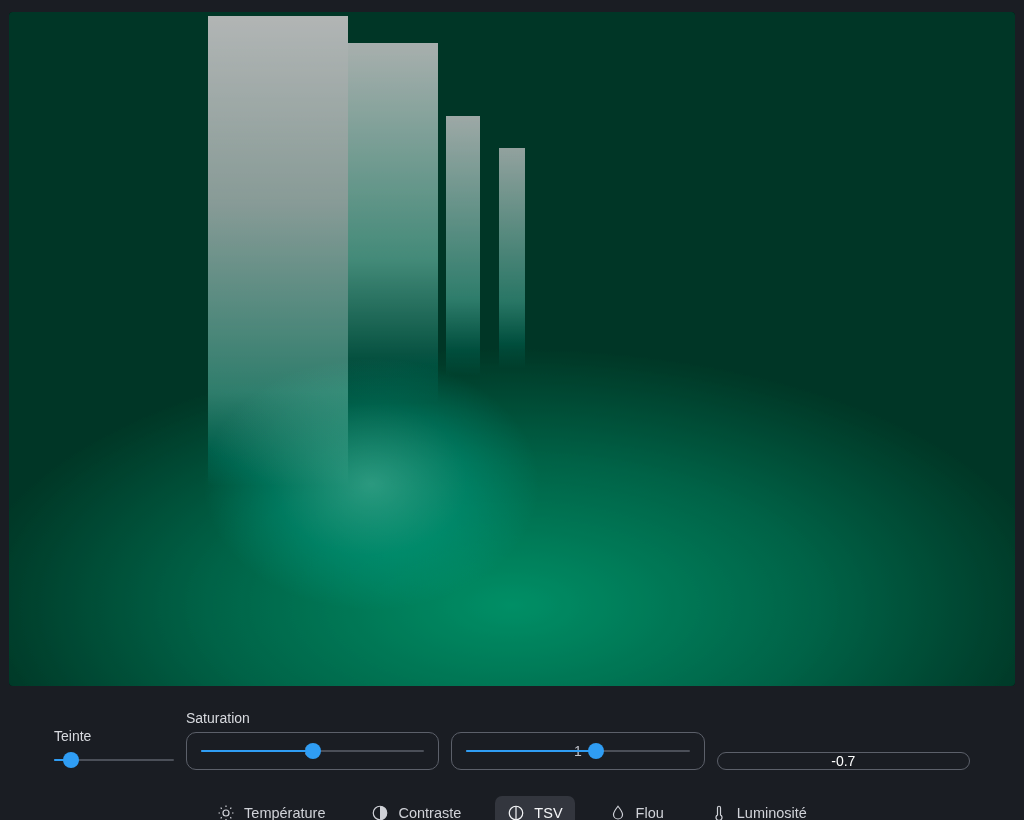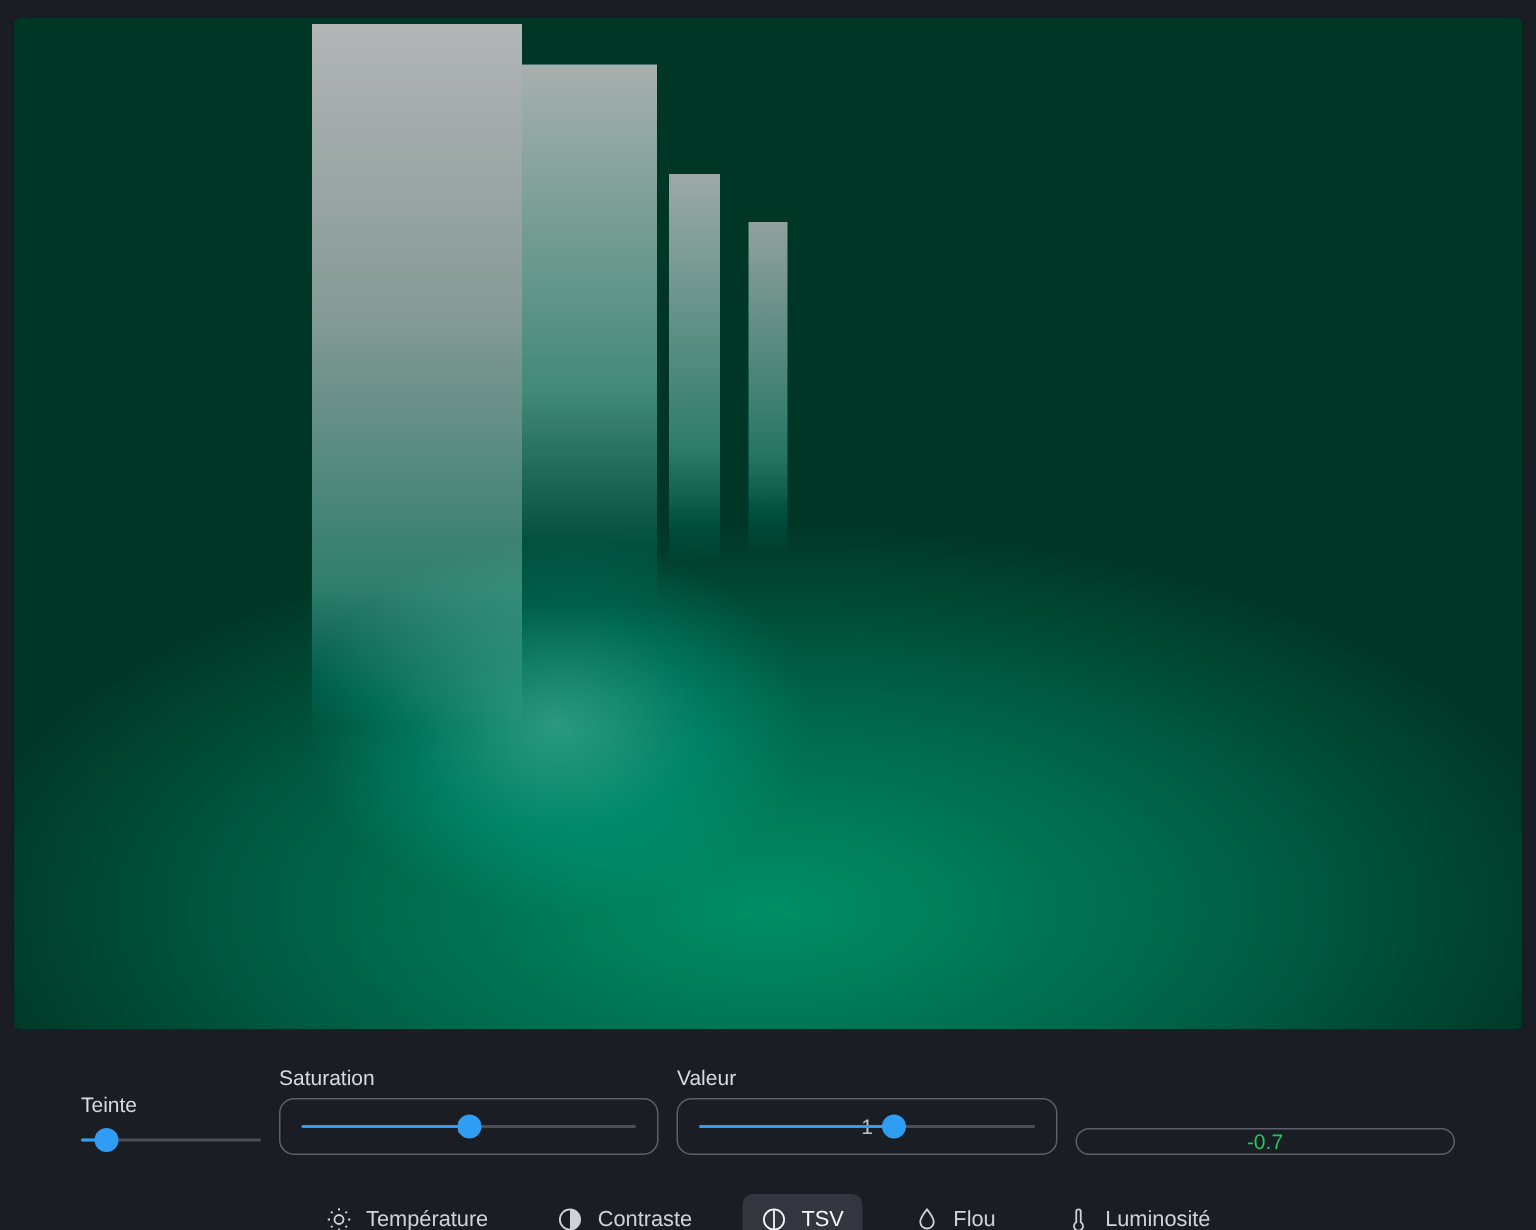--- a/index.html
+++ b/index.html
@@ -130,21 +130,21 @@
 
     .value-box {
       border: 1px solid #5c606a;
       border-radius: 10px;
       height: 38px;
       flex: 1;
       display: flex;
       align-items: center;
       justify-content: center;
       font-size: 14px;
-      color: #22c55e;
+      color: #ffffff;
     }
 
     
     .tabs {
       display: flex;
       justify-content: center;
       gap: 22px;
       margin-top: 26px;
     }
     .tab {
@@ -194,21 +194,20 @@
       <span class="value-overlay">39</span>
       <div class="slider-track">
         <div class="track-line"></div>
         <div class="track-fill" style="width:50%"></div>
         <div class="thumb" style="left:50%"></div>
       </div>
     </div>
   </div>
 
   <div class="ctrl">
-    <span class="ctrl-label">Valeur</span>
     <div class="frame">
       <span class="value-overlay">1</span>
       <div class="slider-track">
         <div class="track-line"></div>
         <div class="track-fill" style="width:58%"></div>
         <div class="thumb" style="left:58%"></div>
       </div>
     </div>
   </div>
 

